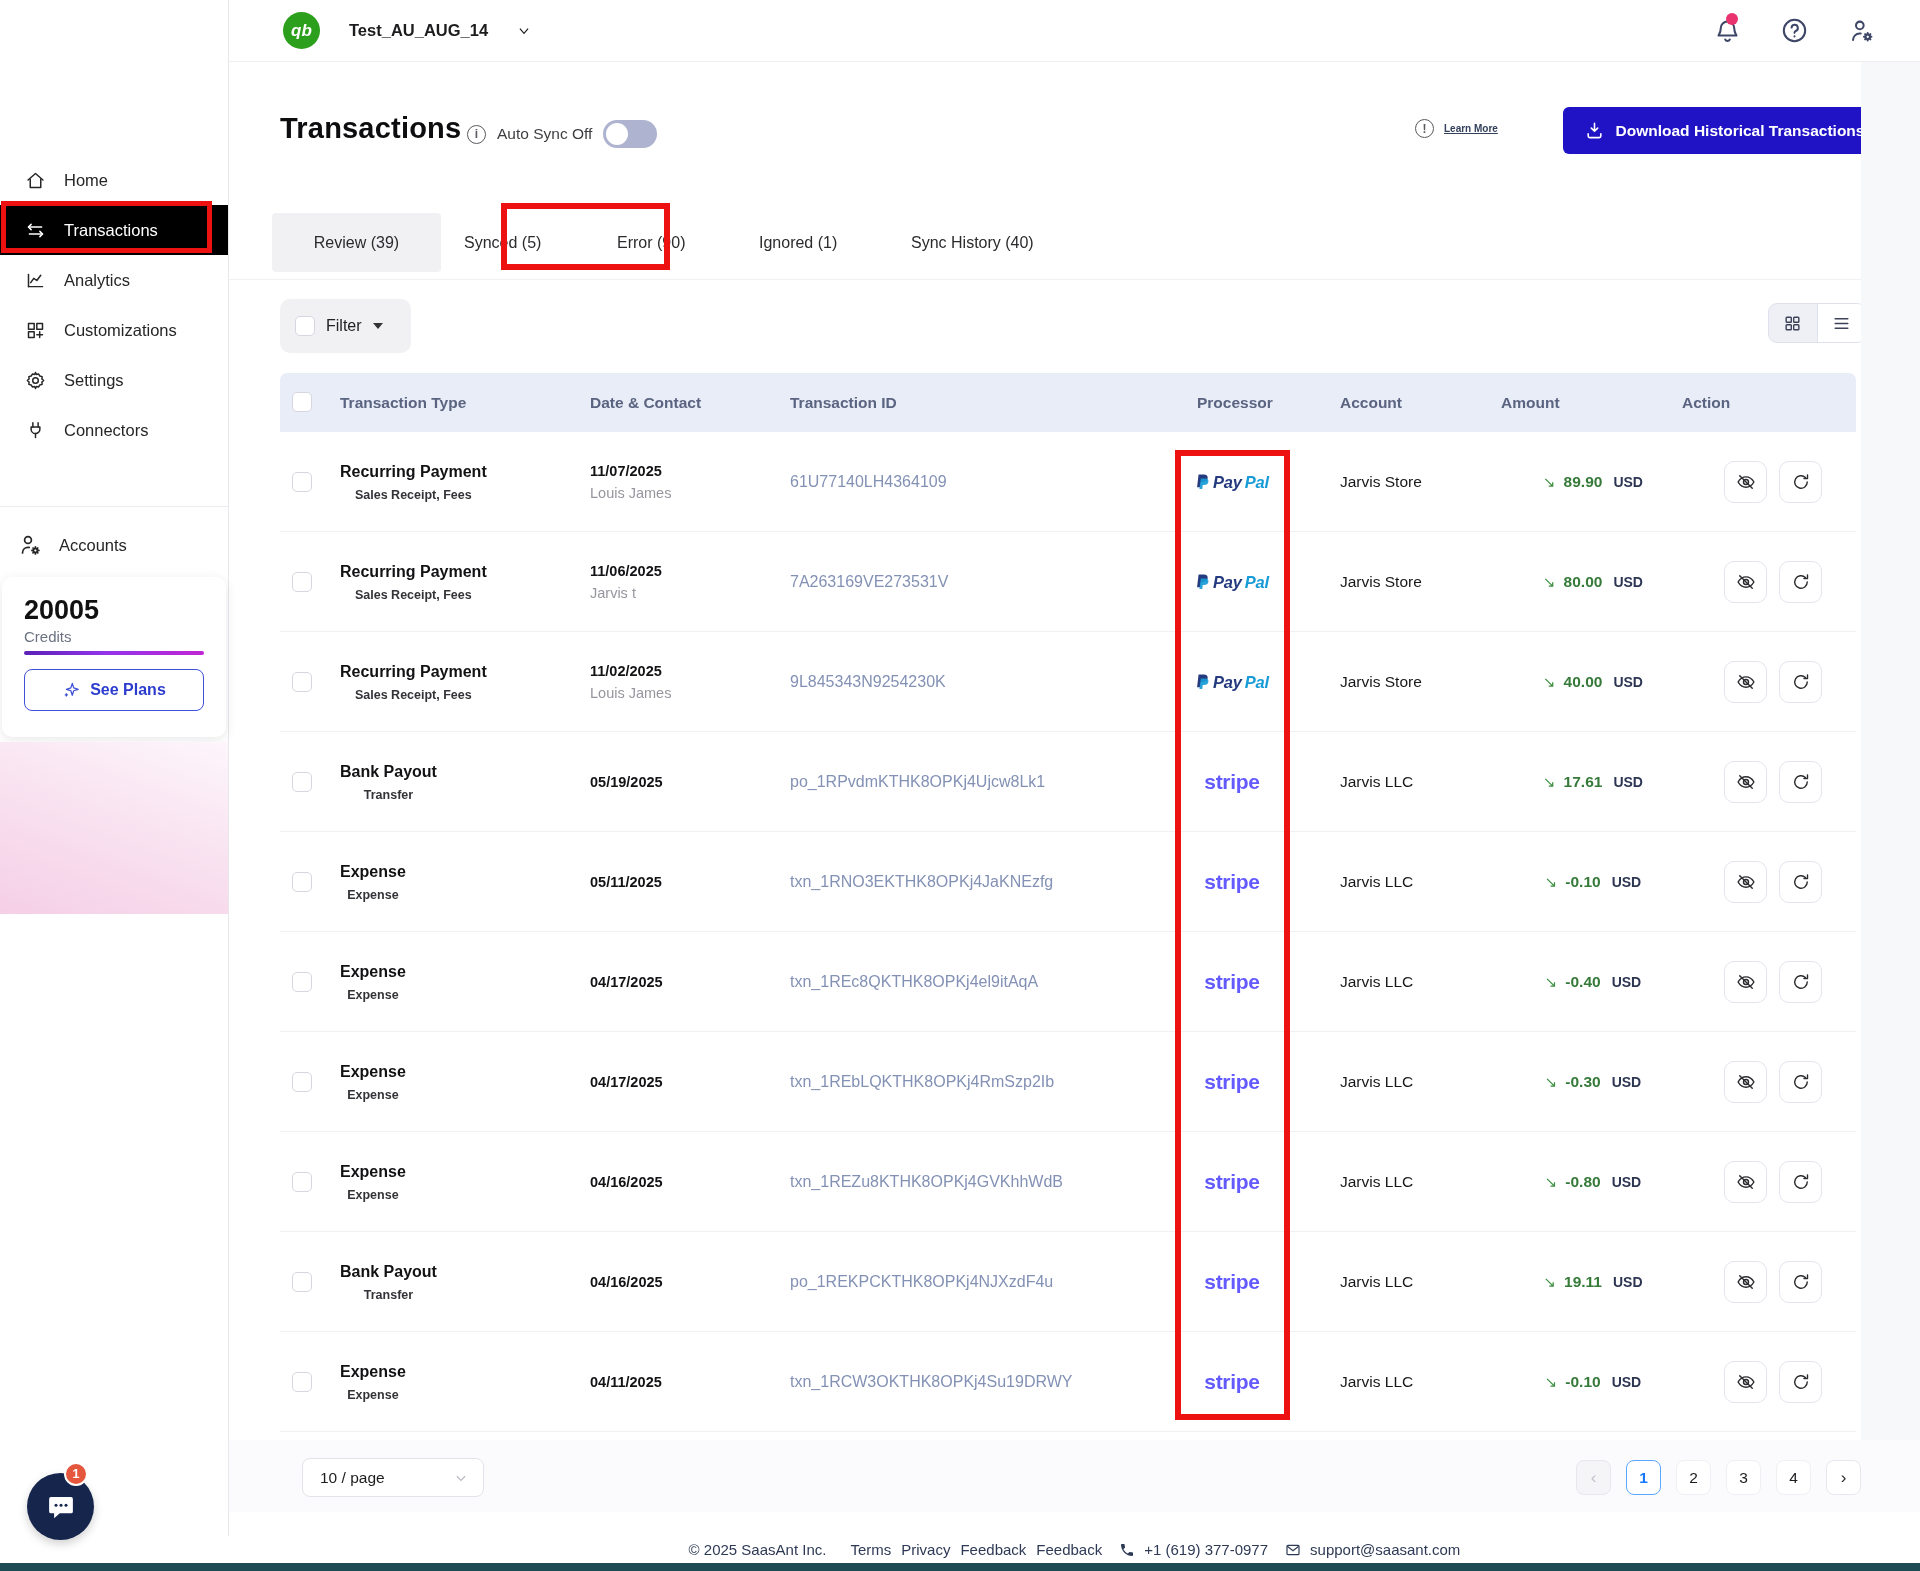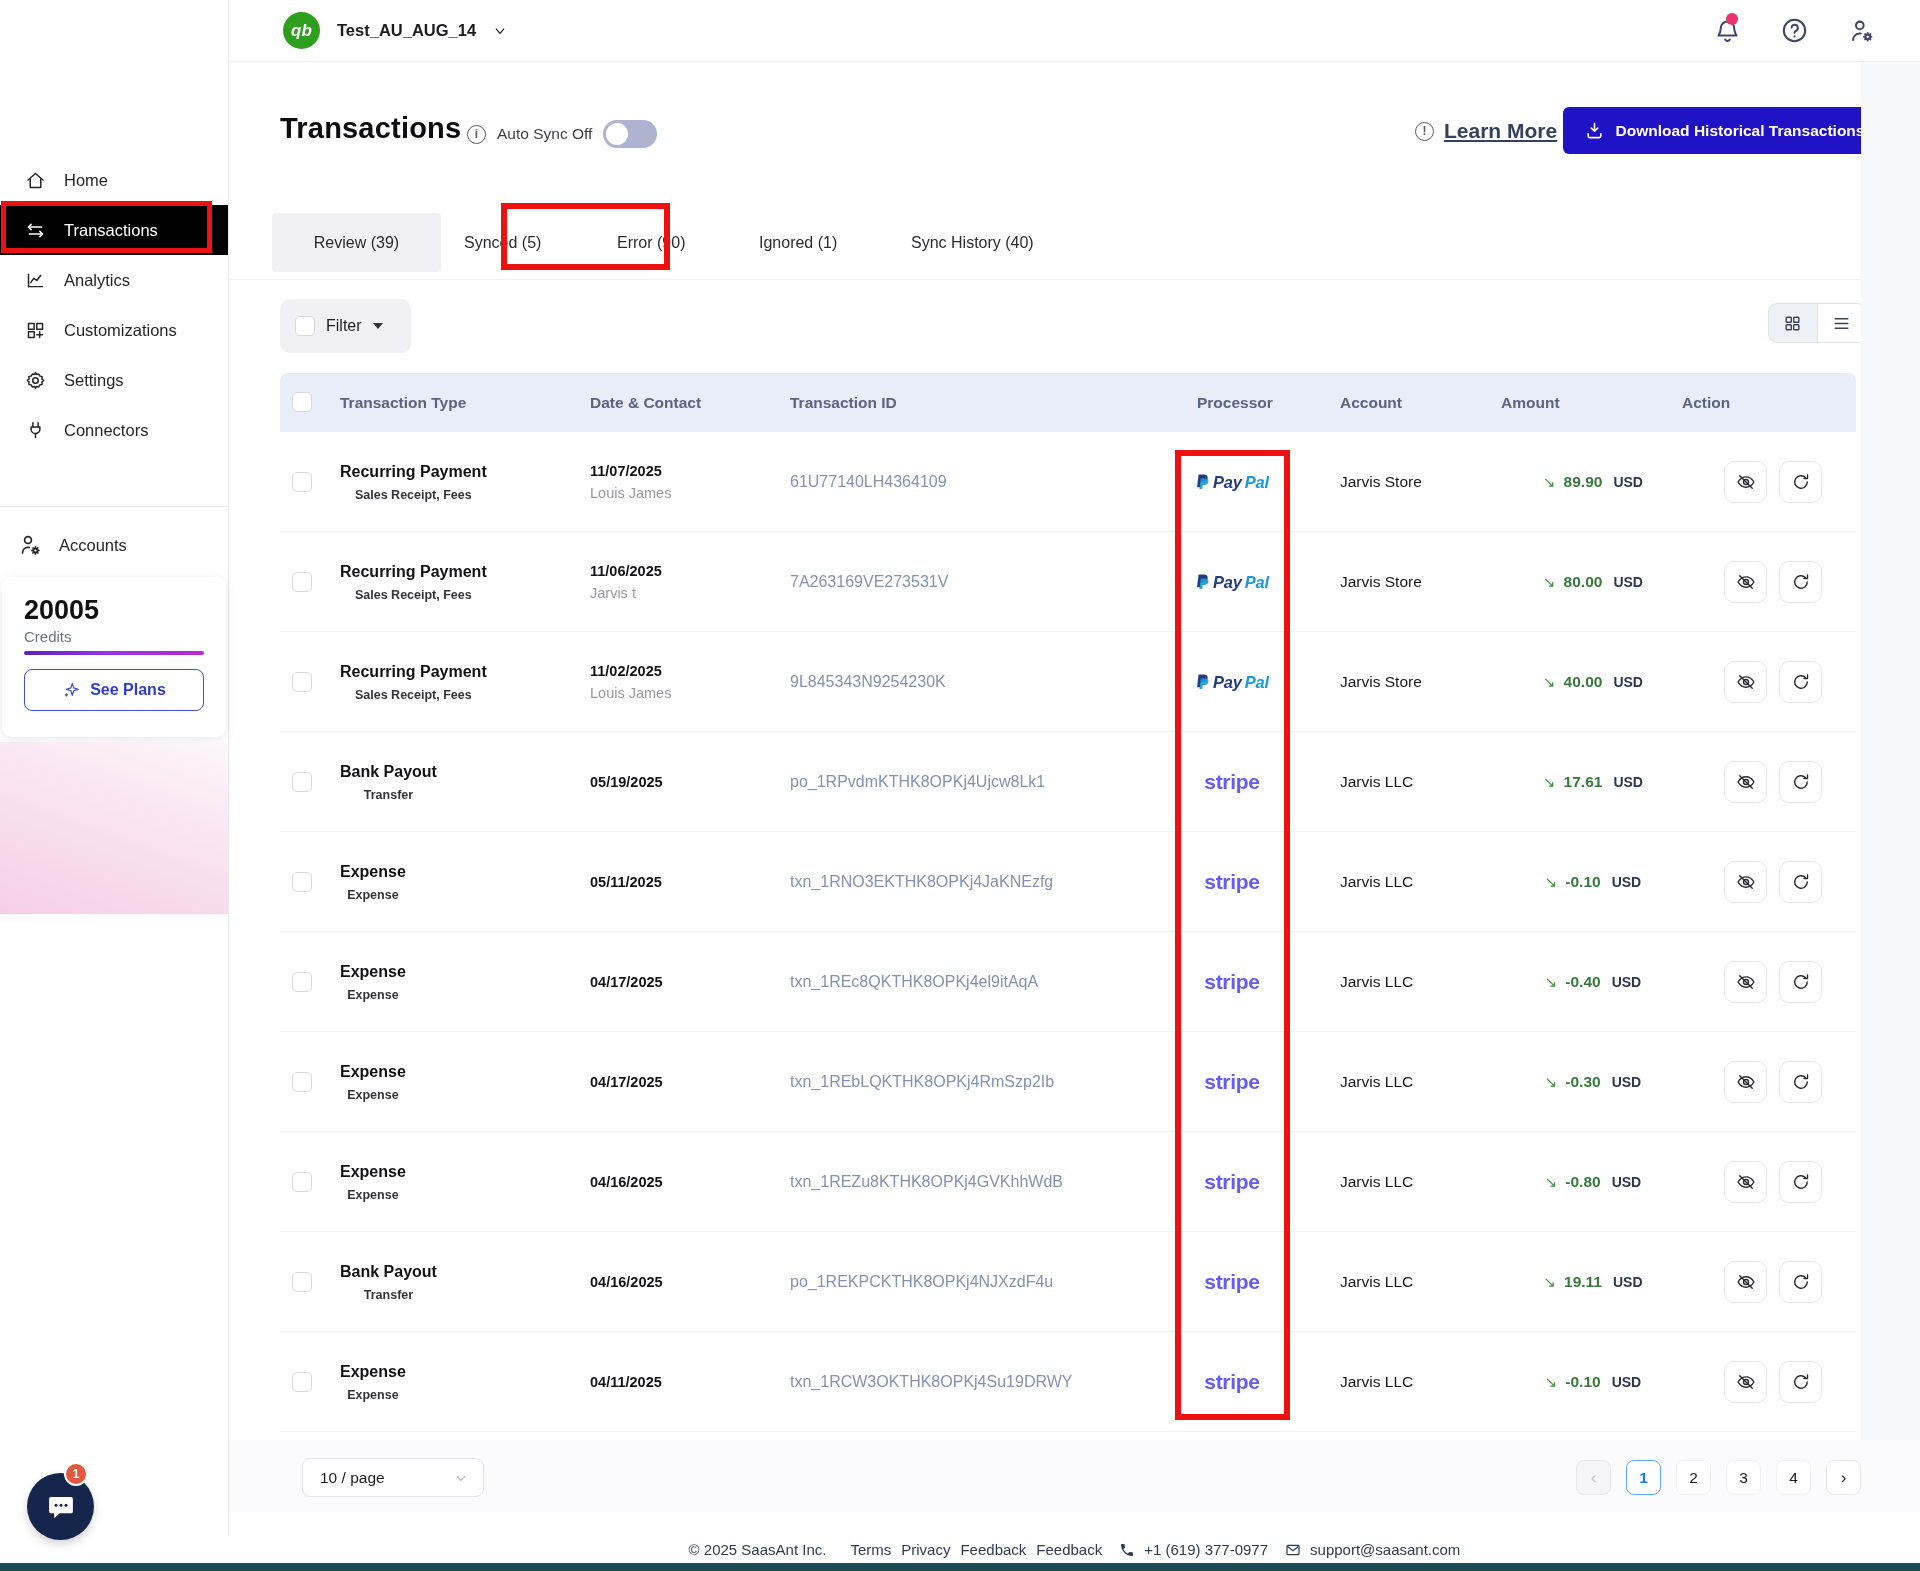--- a/index.html
+++ b/index.html
@@ -26,38 +26,38 @@
   .credits-value { font-size:27px; font-weight:700; color:#111; }
   .credits-label { font-size:15px; color:#6b7280; margin-top:2px; }
   .credits-bar { height:4px; border-radius:2px; margin-top:6px; background:linear-gradient(90deg,#5b21b6 0%,#9333ea 45%,#c026d3 100%); }
   .see-plans { margin-top:14px; width:100%; height:42px; background:#fff; border:1.5px solid #3f51d6; border-radius:8px; color:#2c3ccf; font-size:16px; font-weight:600; display:flex; align-items:center; justify-content:center; gap:9px; cursor:pointer; font-family:inherit; }
   .see-plans svg { width:19px; height:19px; stroke:#3f51d6; fill:none; stroke-width:1.6; stroke-linejoin:round; }
   .pink-blob { position:absolute; top:742px; left:0; width:228px; height:172px; background:linear-gradient(200deg,#fdf6fb 0%,#f9e3f1 45%,#f5cfe6 100%); }
 
   
   .main { position:absolute; left:229px; top:0; width:1691px; height:1571px; background:#fff; }
   .topbar { position:absolute; left:0; top:0; width:100%; height:62px; background:#fff; border-bottom:1px solid #efeff3; }
-  .company { position:absolute; left:54px; top:12px; display:flex; align-items:center; gap:17px; cursor:pointer; }
+  .company { position:absolute; left:54px; top:12px; display:flex; align-items:center; gap:29px; cursor:pointer; }
   .qb-badge { width:37px; height:37px; border-radius:50%; background:#2ca01c; color:#fff; font-weight:700; font-size:17px; display:flex; align-items:center; justify-content:center; font-style:italic; }
   .company-name { font-size:16.5px; font-weight:600; color:#1c1c1e; }
   .company .chev { width:14px; height:14px; stroke:#1c1c1e; stroke-width:2; fill:none; }
   .top-icons { position:absolute; right:42px; top:13px; display:flex; align-items:center; gap:33px; }
   .top-icons .tico { width:34px; height:34px; display:flex; align-items:center; justify-content:center; cursor:pointer; position:relative; }
   .top-icons svg { width:27px; height:27px; stroke:#3d4666; fill:none; stroke-width:1.8; stroke-linecap:round; stroke-linejoin:round; }
   .bell-dot { position:absolute; top:0; left:16px; width:12px; height:12px; border-radius:50%; background:#e9336f; }
 
   
   .page-title { position:absolute; left:51px; top:112px; font-size:29px; font-weight:700; color:#0d0d0f; letter-spacing:.2px; }
   .autosync { position:absolute; left:238px; top:120px; display:flex; align-items:center; gap:11px; }
   .info-ic { width:19px; height:19px; border-radius:50%; border:1.6px solid #5a5a60; color:#5a5a60; font-size:12px; font-weight:700; display:flex; align-items:center; justify-content:center; }
   .autosync-label { font-size:15.5px; color:#3e3e42; }
   .toggle { width:54px; height:28px; border-radius:14px; background:#aeb3cf; position:relative; cursor:pointer; }
   .toggle .knob { position:absolute; left:3px; top:3px; width:22px; height:22px; border-radius:50%; background:#fff; }
   .learn-more { position:absolute; left:1186px; top:119px; display:flex; align-items:center; gap:10px; cursor:pointer; }
-  .learn-more .txt { font-size:21px; color:#33415c; text-decoration:underline; font-weight:600; }
+  .learn-more .txt { font-size:10px; color:#33415c; text-decoration:underline; font-weight:600; }
   .dl-btn { position:absolute; left:1334px; top:107px; width:323px; height:47px; background:#2013c6; border:none; border-radius:6px; color:#fff; font-size:15.5px; font-weight:700; display:flex; align-items:center; justify-content:center; gap:12px; cursor:pointer; font-family:inherit; }
   .dl-btn svg { width:19px; height:19px; stroke:#fff; fill:none; stroke-width:2; stroke-linecap:round; stroke-linejoin:round; }
 
   
   .tabs-line { position:absolute; left:0; top:279px; width:100%; border-top:1px solid #f1f1f5; }
   .tab { position:absolute; top:213px; height:59px; display:flex; align-items:center; font-size:16px; color:#2b2b2e; cursor:pointer; white-space:nowrap; }
   .tab.active { background:#f1f0f3; border-radius:4px; justify-content:center; }
 
   
   .filter-btn { position:absolute; left:51px; top:299px; width:131px; height:54px; background:#f1f1f4; border-radius:10px; display:flex; align-items:center; gap:11px; padding-left:15px; cursor:pointer; }

